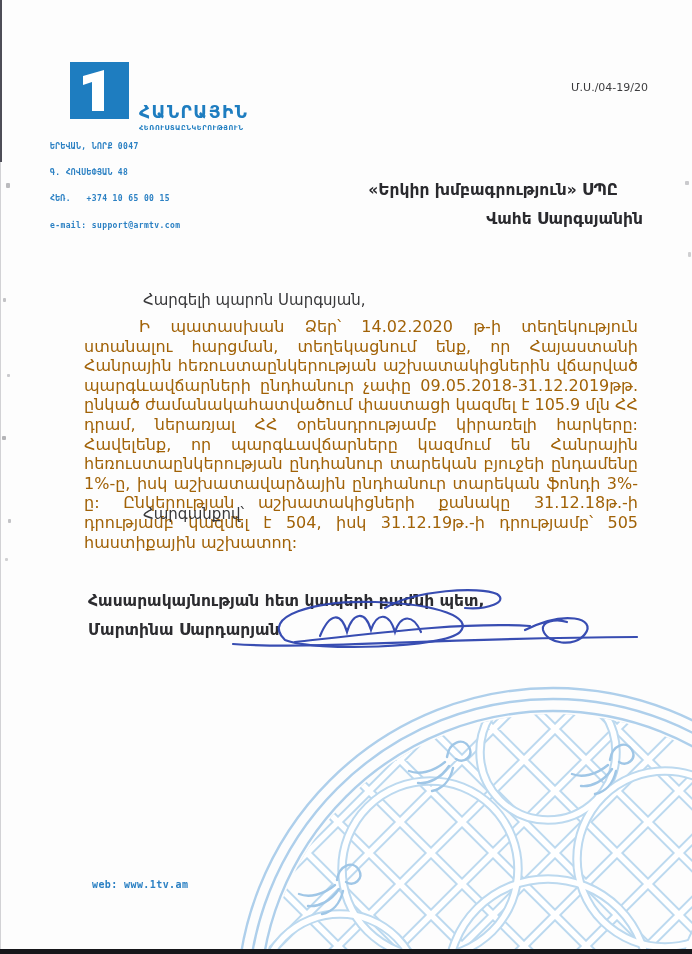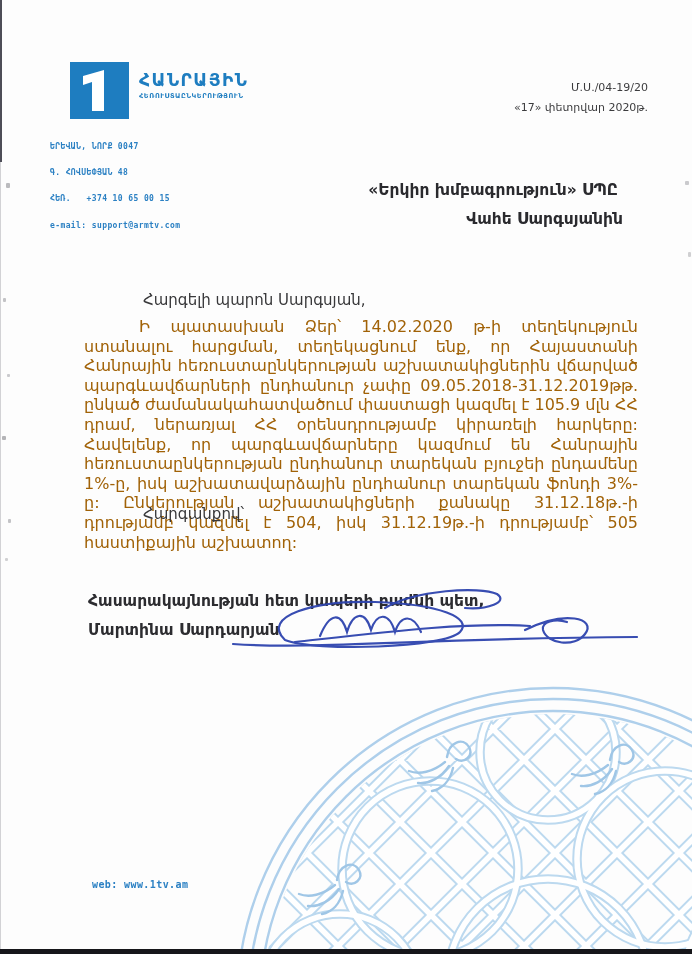--- a/index.html
+++ b/index.html
@@ -4,33 +4,33 @@
 <style>
   html,body{margin:0;padding:0;background:#e9e9e9;}
   .page{
     position:relative; width:692px; height:954px; background:#fdfdfd;
     overflow:hidden; font-family:"DejaVu Sans", sans-serif; color:#3a3a3c;
   }
   
   .logo-box{position:absolute; left:70px; top:62px; width:59px; height:57px; background:#1e7dc0;}
   .logo-box svg{display:block;}
   .brand{position:absolute; left:139px; top:72px; color:#1e7dc0; line-height:1;}
-  .brand-main{font-size:17px; font-weight:bold; letter-spacing:1.5px;}
+  .brand-main{font-size:17px; font-weight:bold; letter-spacing:1.5px;margin-top:32px;}
   .brand-sub{font-size:6.6px; font-weight:bold; letter-spacing:0.55px; margin-top:4px;}
   .address{
     position:absolute; left:50px; top:125px; color:#2b80c3;
     font-family:"DejaVu Sans Mono", monospace; font-size:8px; font-weight:bold;
     line-height:1.1; letter-spacing:0.4px; white-space:pre;
   }
   
   .ref{position:absolute; right:44px; top:78px; text-align:right; font-size:11px; line-height:19.5px; color:#3c3c3e;}
   
   .recipient{position:absolute; right:49px; top:176px; text-align:right; font-weight:bold; font-size:15.5px; line-height:29px; color:#2a2a2e;}
   .recipient .r1{margin-right:25px;}
-  .recipient .r3{margin-right:20px;}
+  .recipient .r3{}
   
   .salutation{position:absolute; left:143px; top:291px; font-size:15px; color:#38383a;}
   .body-par{
     position:absolute; left:84px; top:317px; width:554px;
     font-size:16px; line-height:19.6px; text-align:justify; text-indent:55px; color:#a16207;
   }
   .closing{position:absolute; left:143px; top:505px; font-size:15px; color:#38383a;}
   
   .sig-title{position:absolute; left:88px; top:592px; font-size:15.5px; font-weight:bold; color:#2c2c30;}
   .sig-name{position:absolute; left:88px; top:621px; font-size:15.5px; font-weight:bold; color:#2c2c30;}
@@ -95,21 +95,20 @@
   </div>
   <div class="address">
     <div>ԵՐԵՎԱՆ, ՆՈՐՔ 0047</div>
     <div>Գ. ՀՈՎՍԵՓՅԱՆ 48</div>
     <div>ՀԵՌ.   +374 10 65 00 15</div>
     <div>e-mail: support@armtv.com</div>
   </div>
 
   <div class="ref">
     <div>Մ.Ս./04-19/20</div>
-    <div>«17» փետրվար 2020թ.</div>
   </div>
 
   <div class="recipient">
     <div class="r1">«Երկիր խմբագրություն» ՍՊԸ</div>
     <div class="r3">Վահե Սարգսյանին</div>
   </div>
 
   <div class="salutation">Հարգելի պարոն Սարգսյան,</div>
   <div class="body-par">Ի պատասխան Ձեր՝ 14.02.2020 թ-ի տեղեկություն ստանալու հարցման, տեղեկացնում ենք, որ Հայաստանի Հանրային հեռուստաընկերության աշխատակիցներին վճարված պարգևավճարների ընդհանուր չափը 09.05.2018-31.12.2019թթ. ընկած ժամանակահատվածում փաստացի կազմել է 105.9 մլն ՀՀ դրամ, ներառյալ ՀՀ օրենսդրությամբ կիրառելի հարկերը: Հավելենք, որ պարգևավճարները կազմում են Հանրային հեռուստաընկերության ընդհանուր տարեկան բյուջեի ընդամենը 1%-ը, իսկ աշխատավարձային ընդհանուր տարեկան ֆոնդի 3%-ը: Ընկերության աշխատակիցների քանակը 31.12.18թ.-ի դրությամբ կազմել է 504, իսկ 31.12.19թ.-ի դրությամբ՝ 505 հաստիքային աշխատող:</div>
   <div class="closing">Հարգանքով՝</div>

